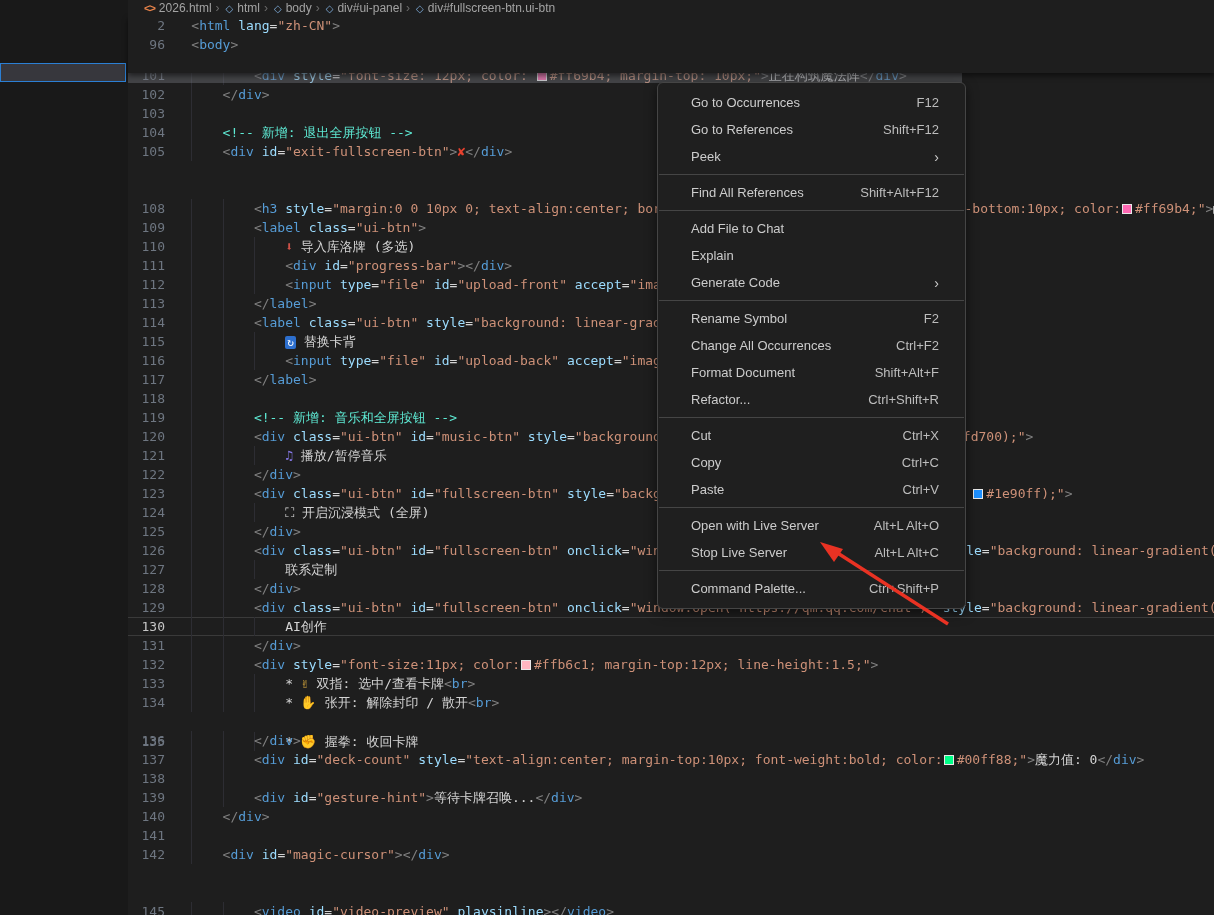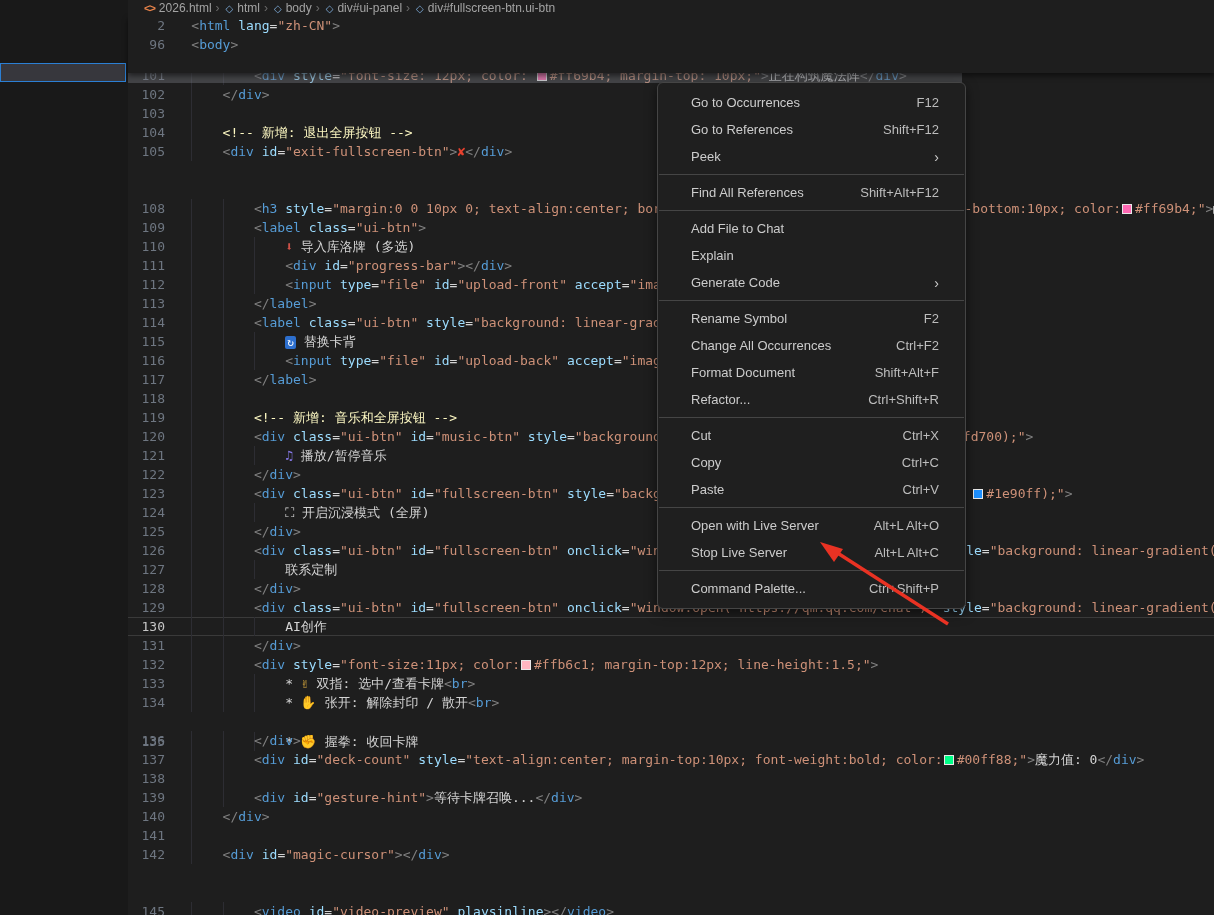--- a/index.html
+++ b/index.html
@@ -26,21 +26,21 @@
   .rows { position: absolute; inset: 0; z-index: 1; }
   .row { position: absolute; left: 0; width: 1086px; height: 19px;
     font-family: "DejaVu Sans Mono", monospace; font-size: 13px; line-height: 19px; white-space: pre; }
   .row .ln { position: absolute; left: 0; top: 0; width: 37px; text-align: right; color: #6e7681; }
   .row .code { position: absolute; top: 0; }
   .row .guide { position: absolute; top: 0; height: 19px; width: 0; border-left: 1px solid #2d2d33; }
   .row.cur { box-shadow: inset 0 1px 0 #3a3a3a, inset 0 -1px 0 #3a3a3a; }
   .row.cur .ln { color: #c6c6c6; }
 
   .tag { color: #569cd6; } .attr { color: #9cdcfe; } .str { color: #ce9178; }
-  .pun { color: #808080; } .op { color: #d4d4d4; } .com { color: #fef9c3; } .txt { color: #d4d4d4; }
+  .pun { color: #808080; } .op { color: #d4d4d4; } .com { color: #5eead4; } .txt { color: #d4d4d4; }
   .sw { display: inline-block; width: 10px; height: 10px; border: 1px solid #e8e8e8;
     margin: 0 3px 0 1px; vertical-align: -1px; }
   .icx { color: #e8412e; font-weight: bold; }
   .ici { color: #cf5148; }
   .ics { background: #2d6fce; color: #ffffff; border-radius: 2px; padding: 0 2px; font-size: 11px; }
   .icm { color: #8a7cf0; }
   .icf { color: #dddddd; }
   .ich { color: #e6b33f; }
 
   

